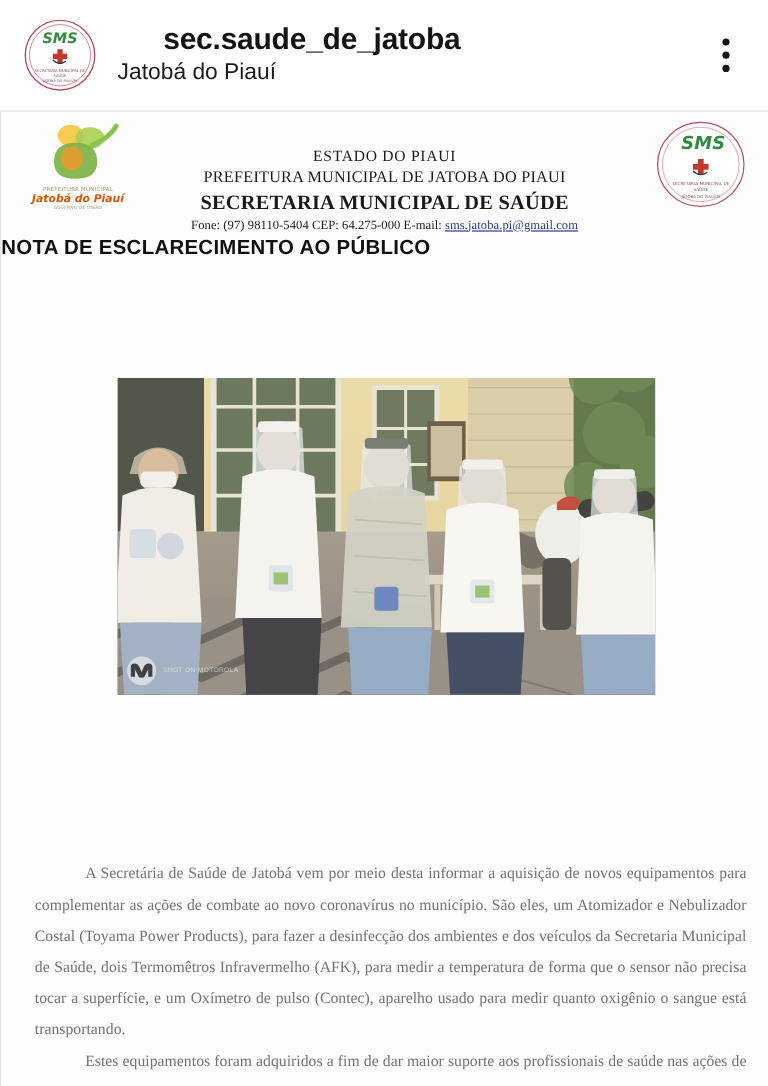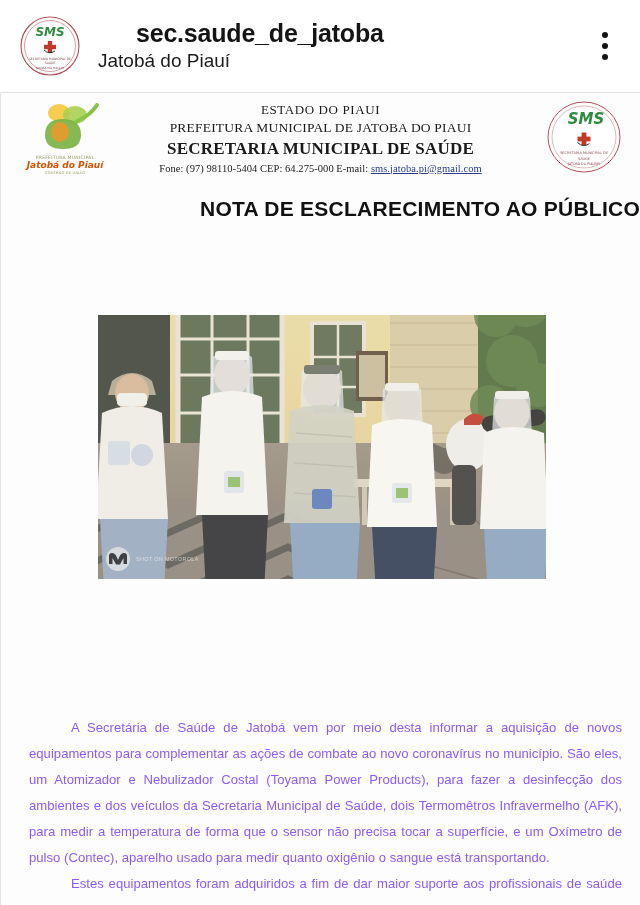--- a/index.html
+++ b/index.html
@@ -109,34 +109,34 @@
     width: 76px;
     height: 76px;
   }
 
   #letterhead-center {
     text-align: center;
     padding: 0 120px;
     color: #1a1a1a;
     font-family: "Liberation Serif", serif;
   }
-  .lh-line1 { font-size: 13px; letter-spacing: 0.6px; line-height: 1.35; }
+  .lh-line1 { font-size: 13px; letter-spacing: 0.6px; line-height: 1.35; margin-top: 20px; }
   .lh-line2 { font-size: 13.5px; letter-spacing: 0.2px; line-height: 1.35; }
   .lh-line3 { font-size: 17px; font-weight: bold; letter-spacing: 0.2px; line-height: 1.4; }
   .lh-small { font-size: 10.5px; line-height: 1.45; letter-spacing: 0.05px; white-space: nowrap; }
   .lh-email {
     color: #2b3c8f;
     text-decoration: underline;
     text-align: right;
   }
 
   #doc-title {
-    text-align: right;
+    text-align: left;
     font-family: "Liberation Sans", sans-serif;
-    font-size: 21px;
+    font-size: 17px;
     font-weight: bold;
     color: #111111;
     letter-spacing: 0.25px;
     margin-top: 12px;
   }
 
   
   #post-photo {
     position: absolute;
     left: 97px;
@@ -172,24 +172,25 @@
   
   #doc-body {
     position: absolute;
     left: 28px;
     right: 18px;
     top: 622px;
   }
   .doc-paragraph {
     font-size: 13.1px;
     line-height: 26px;
-    color: #8b5cf6;
+    color: #737373;
     text-align: justify;
     text-indent: 42px;
     letter-spacing: 0.02px;
+    font-family: Liberation Serif, serif;
   }
   .doc-paragraph.second { margin-top: 0; }
 </style>
 </head>
 <body>
 
 <div id="post-header">
 
   <div id="avatar">
     <svg viewBox="0 0 60 60">

